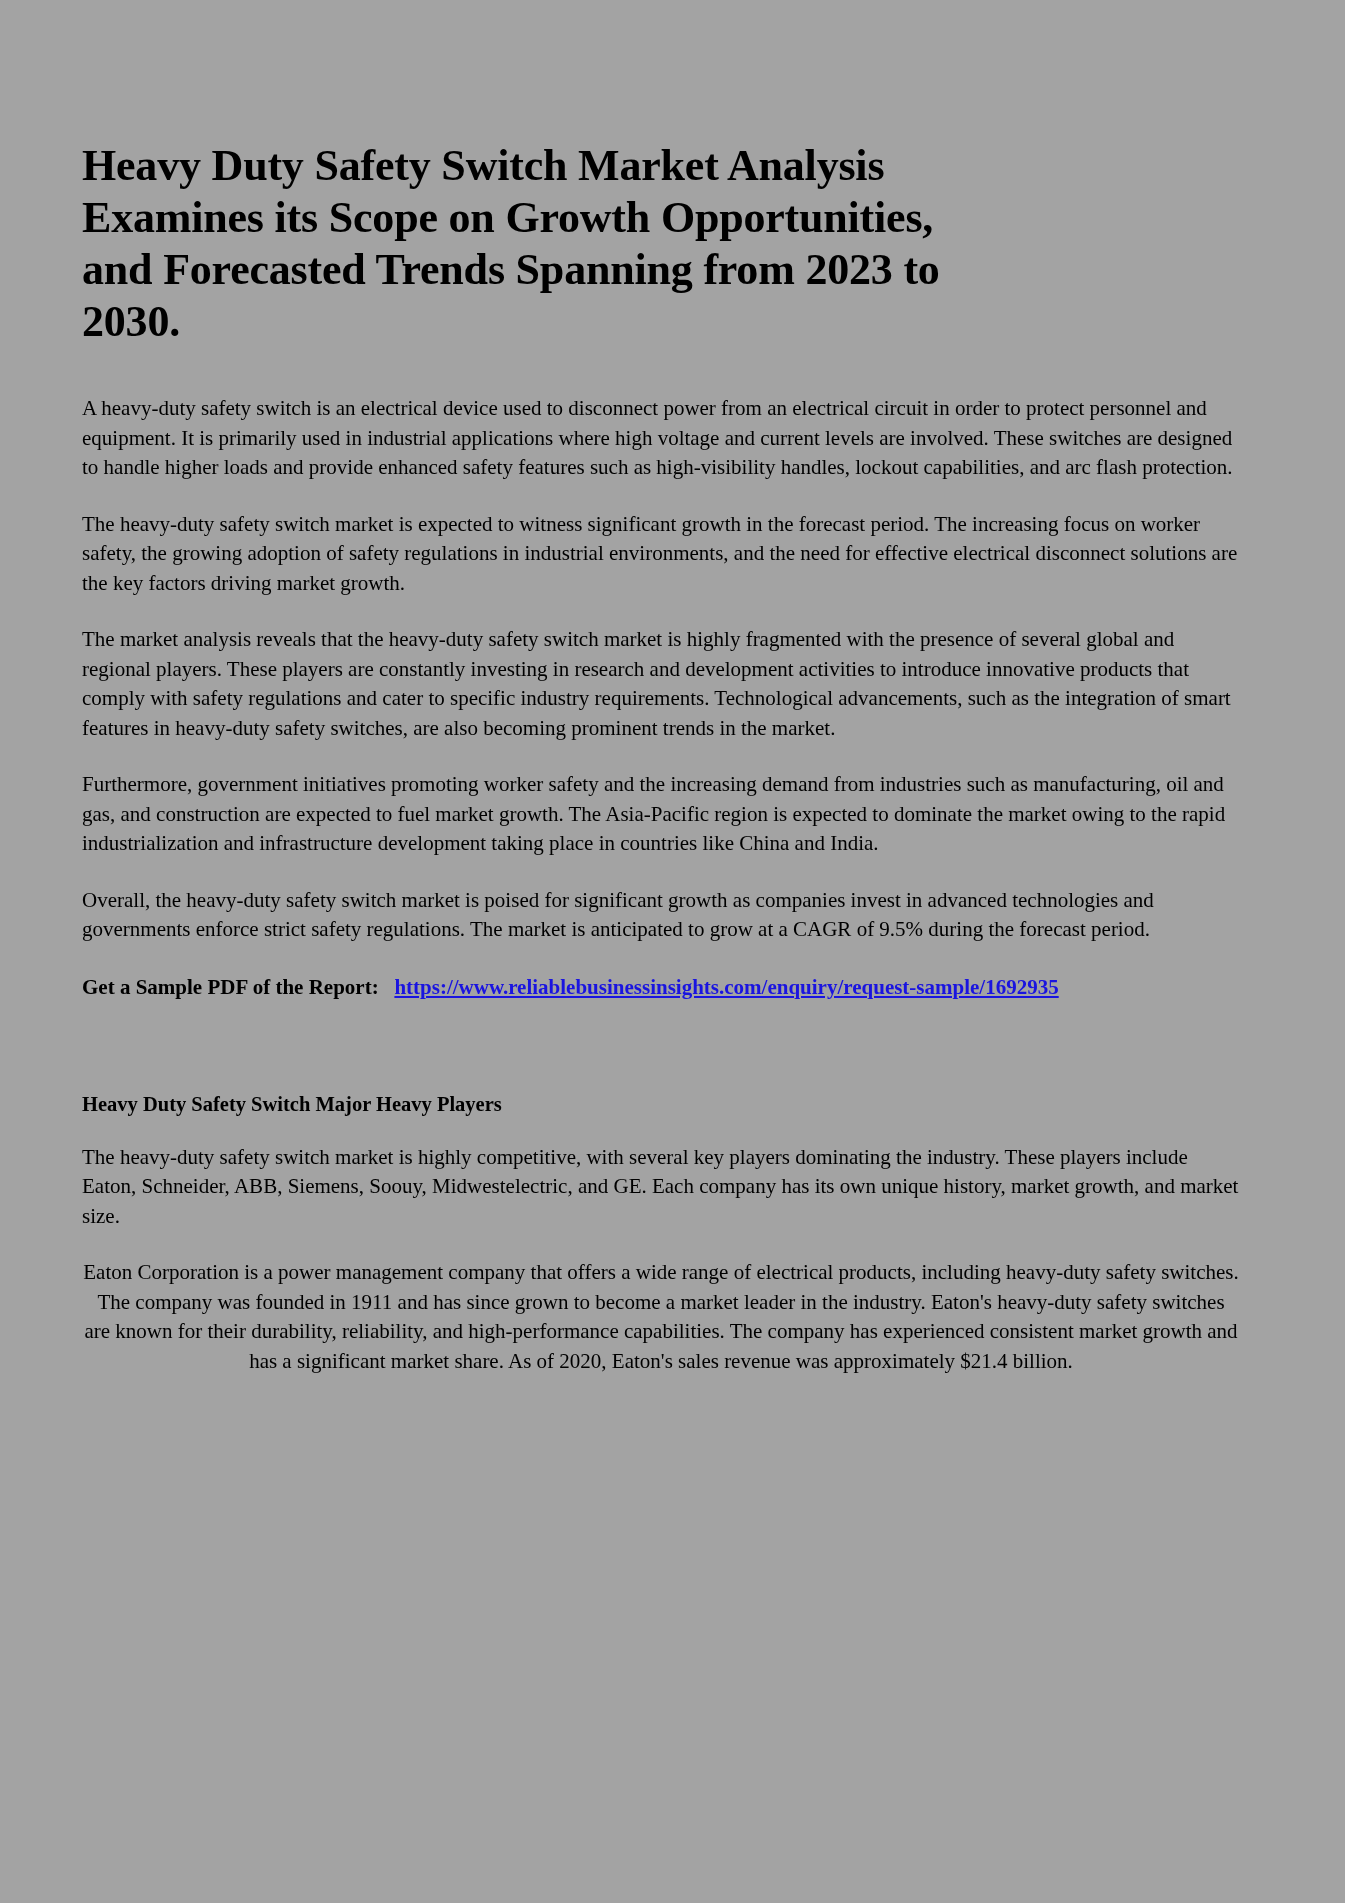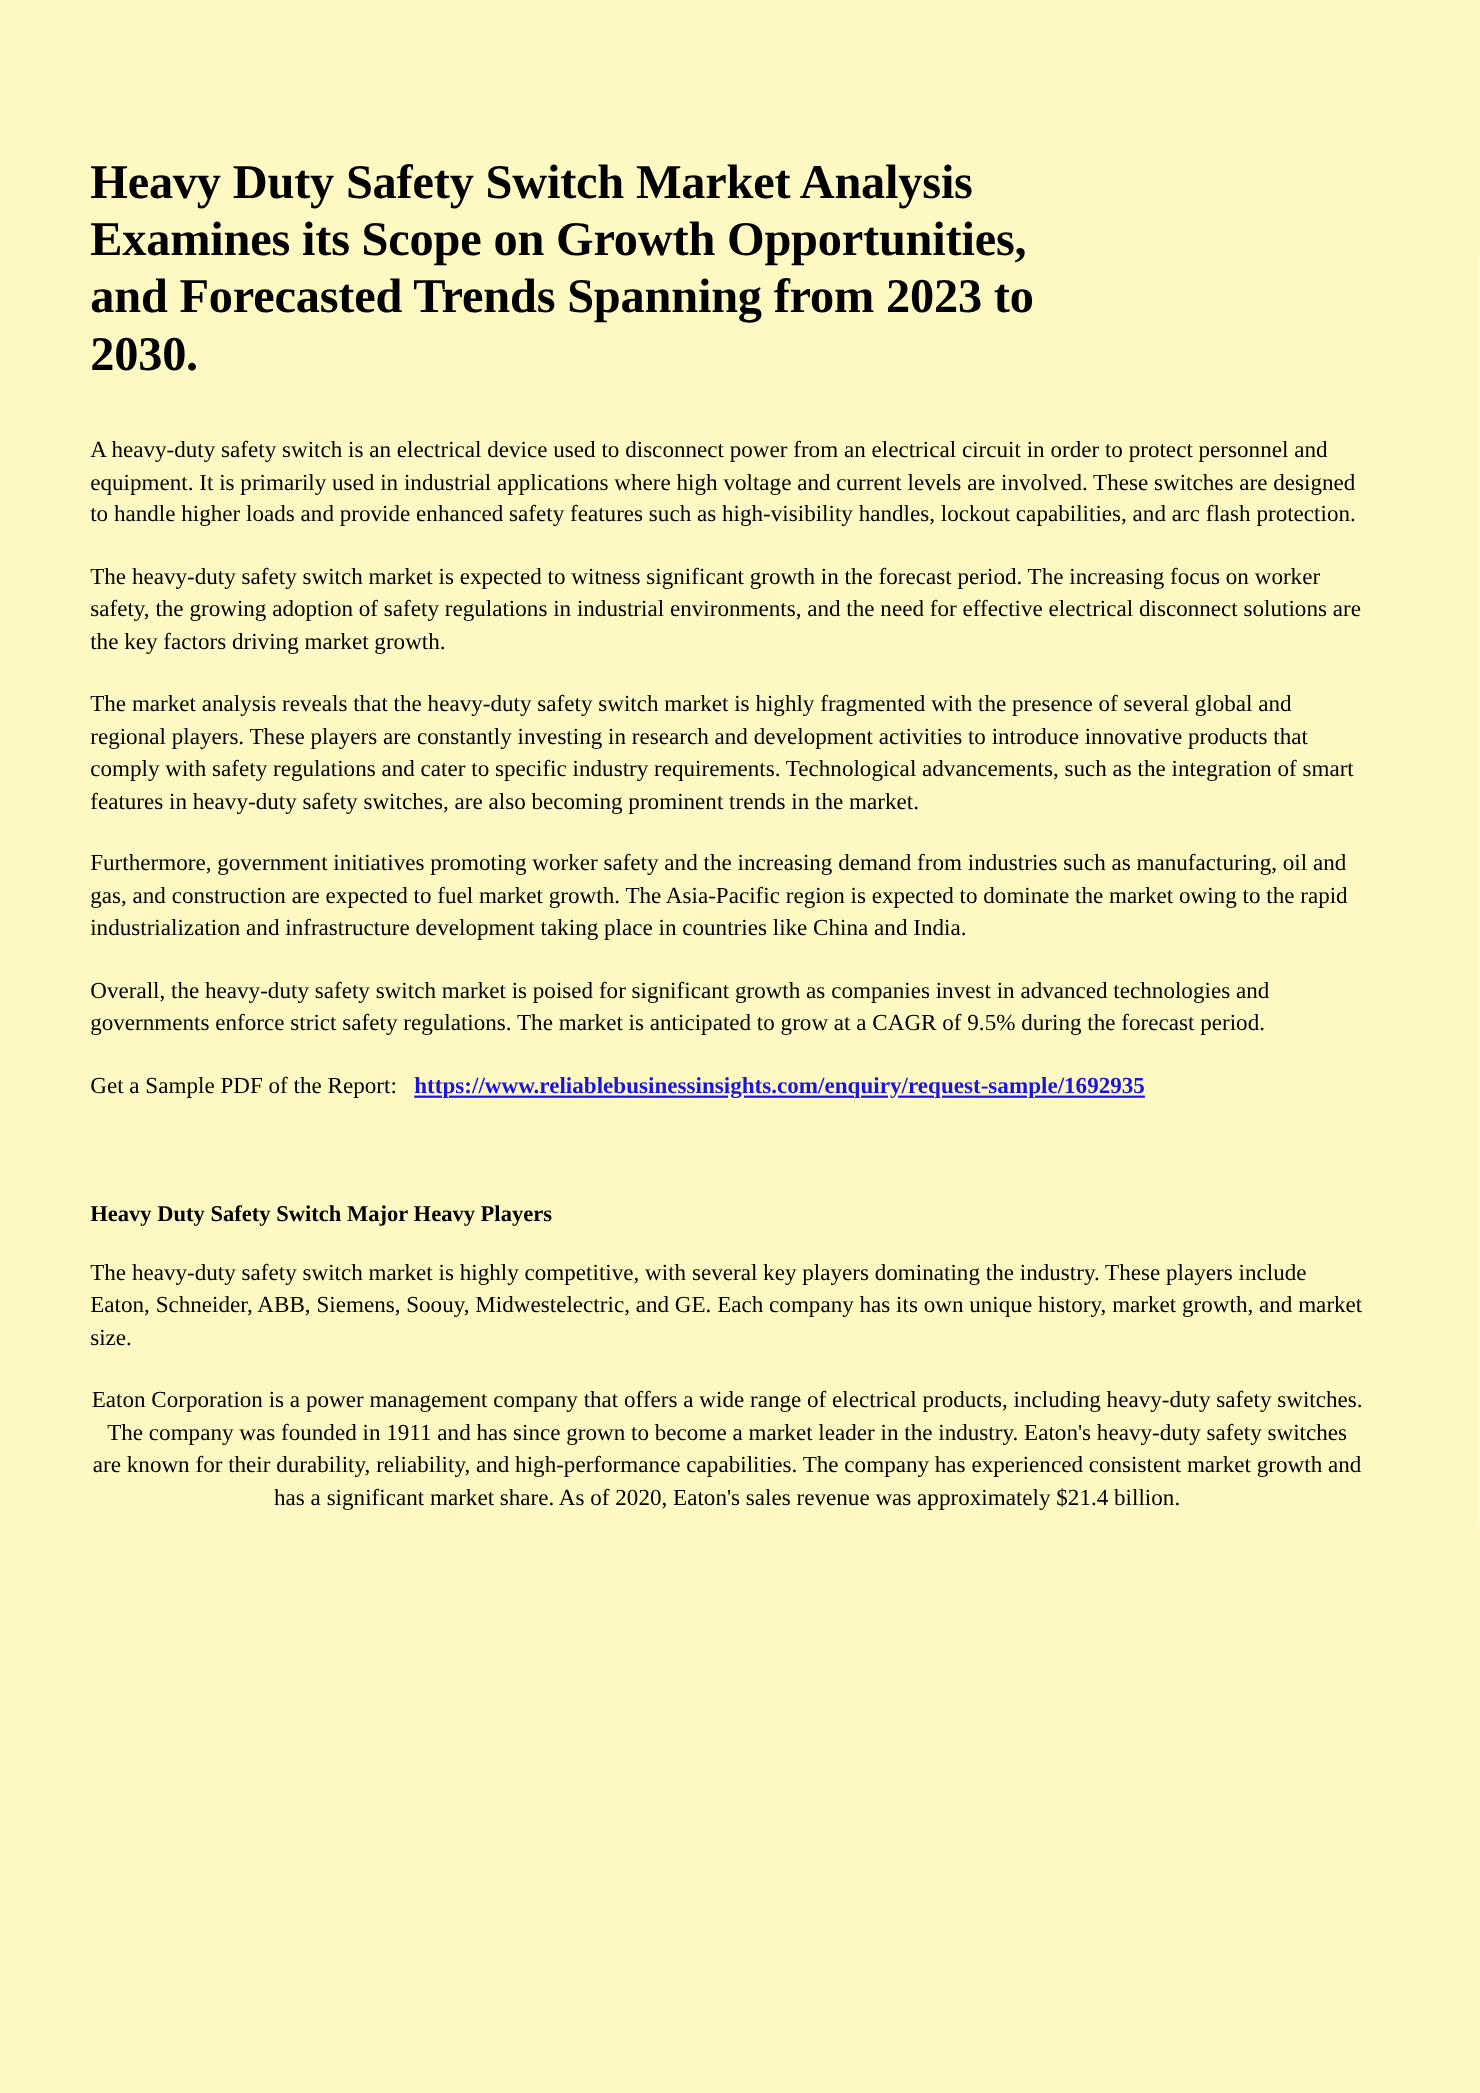--- a/index.html
+++ b/index.html
@@ -14,21 +14,21 @@
     font-family: "Liberation Serif", "DejaVu Serif", serif;
     color: #000000;
     -webkit-font-smoothing: antialiased;
   }
   .page {
     position: relative;
     width: 1345px;
     min-height: 1903px;
     box-sizing: border-box;
     padding: 140px 105px 60px 82px;
-    background: #fef9c3;
+    background: #a3a3a3;
   }
   .doc-title {
     font-family: "Liberation Serif", "DejaVu Serif", serif;
     font-weight: bold;
     font-size: 44px;
     line-height: 52px;
     letter-spacing: -0.2px;
     margin: 0 0 46px 0;
     color: #000000;
     max-width: 920px;
@@ -56,21 +56,21 @@
   }
   .cta-block {
     font-family: "Liberation Serif", "DejaVu Serif", serif;
     font-size: 21px;
     line-height: 30px;
     font-weight: bold;
     margin: 0 0 27px 0;
     max-width: 1165px;
   }
   .cta-label {
-    font-weight: normal;
+    font-weight: bold;
     color: #000000;
   }
   .cta-link {
     font-weight: bold;
     color: #1a14e0;
     text-decoration: underline;
     word-break: break-word;
     cursor: pointer;
     margin-top: 12px;
   }

